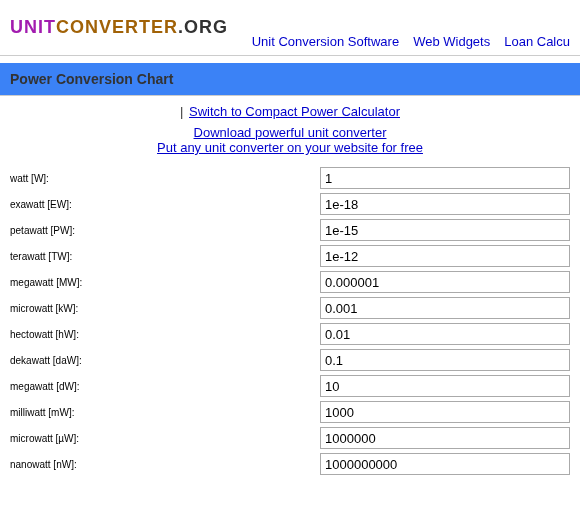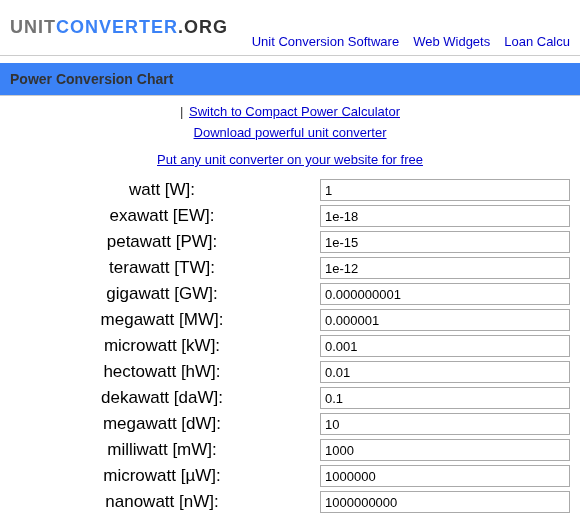--- a/index.html
+++ b/index.html
@@ -12,22 +12,22 @@
       justify-content: space-between;
       padding: 6px 10px;
       border-bottom: 1px solid #ccc;
       background: #fff;
     }
     #logo {
       font-size: 18px;
       font-weight: bold;
       letter-spacing: 1px;
     }
-    #logo .unit { color: #737373; text-transform: uppercase; }
-    #logo .converter { color: #3b82f6; text-transform: uppercase; }
+    #logo .unit { color: #a21caf; text-transform: uppercase; }
+    #logo .converter { color: #a16207; text-transform: uppercase; }
     #logo .org { color: #333; text-transform: uppercase; }
     #nav-links { display: flex; gap: 14px; }
     #nav-links a {
       color: #0000cc;
       text-decoration: none;
       font-size: 13px;
       margin-top: 28px;
     }
 
     
@@ -57,23 +57,23 @@
     #conversion-table {
       padding: 6px 10px 10px;
     }
     .conv-row {
       display: flex;
       align-items: center;
       margin-bottom: 4px;
     }
     .conv-label {
       width: 310px;
-      font-size: 17px;
+      font-size: 10px;
       color: #000;
-      text-align: center;
+      text-align: left;
       padding-right: 6px;
     }
     .conv-input {
       flex: 1;
       height: 22px;
       border: 1px solid #aaa;
       padding: 2px 4px;
       font-size: 13px;
       color: #000;
       background: #fff;
@@ -96,45 +96,41 @@
 <div id="title-bar">Power Conversion Chart</div>
 
 <div id="links-section">
   <div>
     <span class="pipe">|</span>
     <a href="#">Switch to Compact Power Calculator</a>
   </div>
   <div style="margin-top:6px;">
     <a href="#">Download powerful unit converter</a>
   </div>
-  <div style="margin-top:12px;text-align:center;">
+  <div style="margin-top:0;text-align:center;">
     <a href="#">Put any unit converter on your website for free</a>
   </div>
 </div>
 
 <div id="conversion-table">
 <div class="conv-row">
       <div class="conv-label">watt [W]:</div>
       <input type="text" class="conv-input" value="1" style="">
     </div>
     <div class="conv-row">
       <div class="conv-label">exawatt [EW]:</div>
       <input type="text" class="conv-input" value="1e-18" style="">
     </div>
     <div class="conv-row">
       <div class="conv-label">petawatt [PW]:</div>
       <input type="text" class="conv-input" value="1e-15" style="">
     </div>
     <div class="conv-row">
       <div class="conv-label">terawatt [TW]:</div>
       <input type="text" class="conv-input" value="1e-12" style="">
-    </div>
-    <div class="conv-row">
-      <div class="conv-label">gigawatt [GW]:</div>
-      <input type="text" class="conv-input" value="0.000000001" style="">
     </div>
     <div class="conv-row">
       <div class="conv-label">megawatt [MW]:</div>
       <input type="text" class="conv-input" value="0.000001" style="">
     </div>
     <div class="conv-row">
       <div class="conv-label">microwatt [kW]:</div>
       <input type="text" class="conv-input" value="0.001" style="">
     </div>
     <div class="conv-row">

